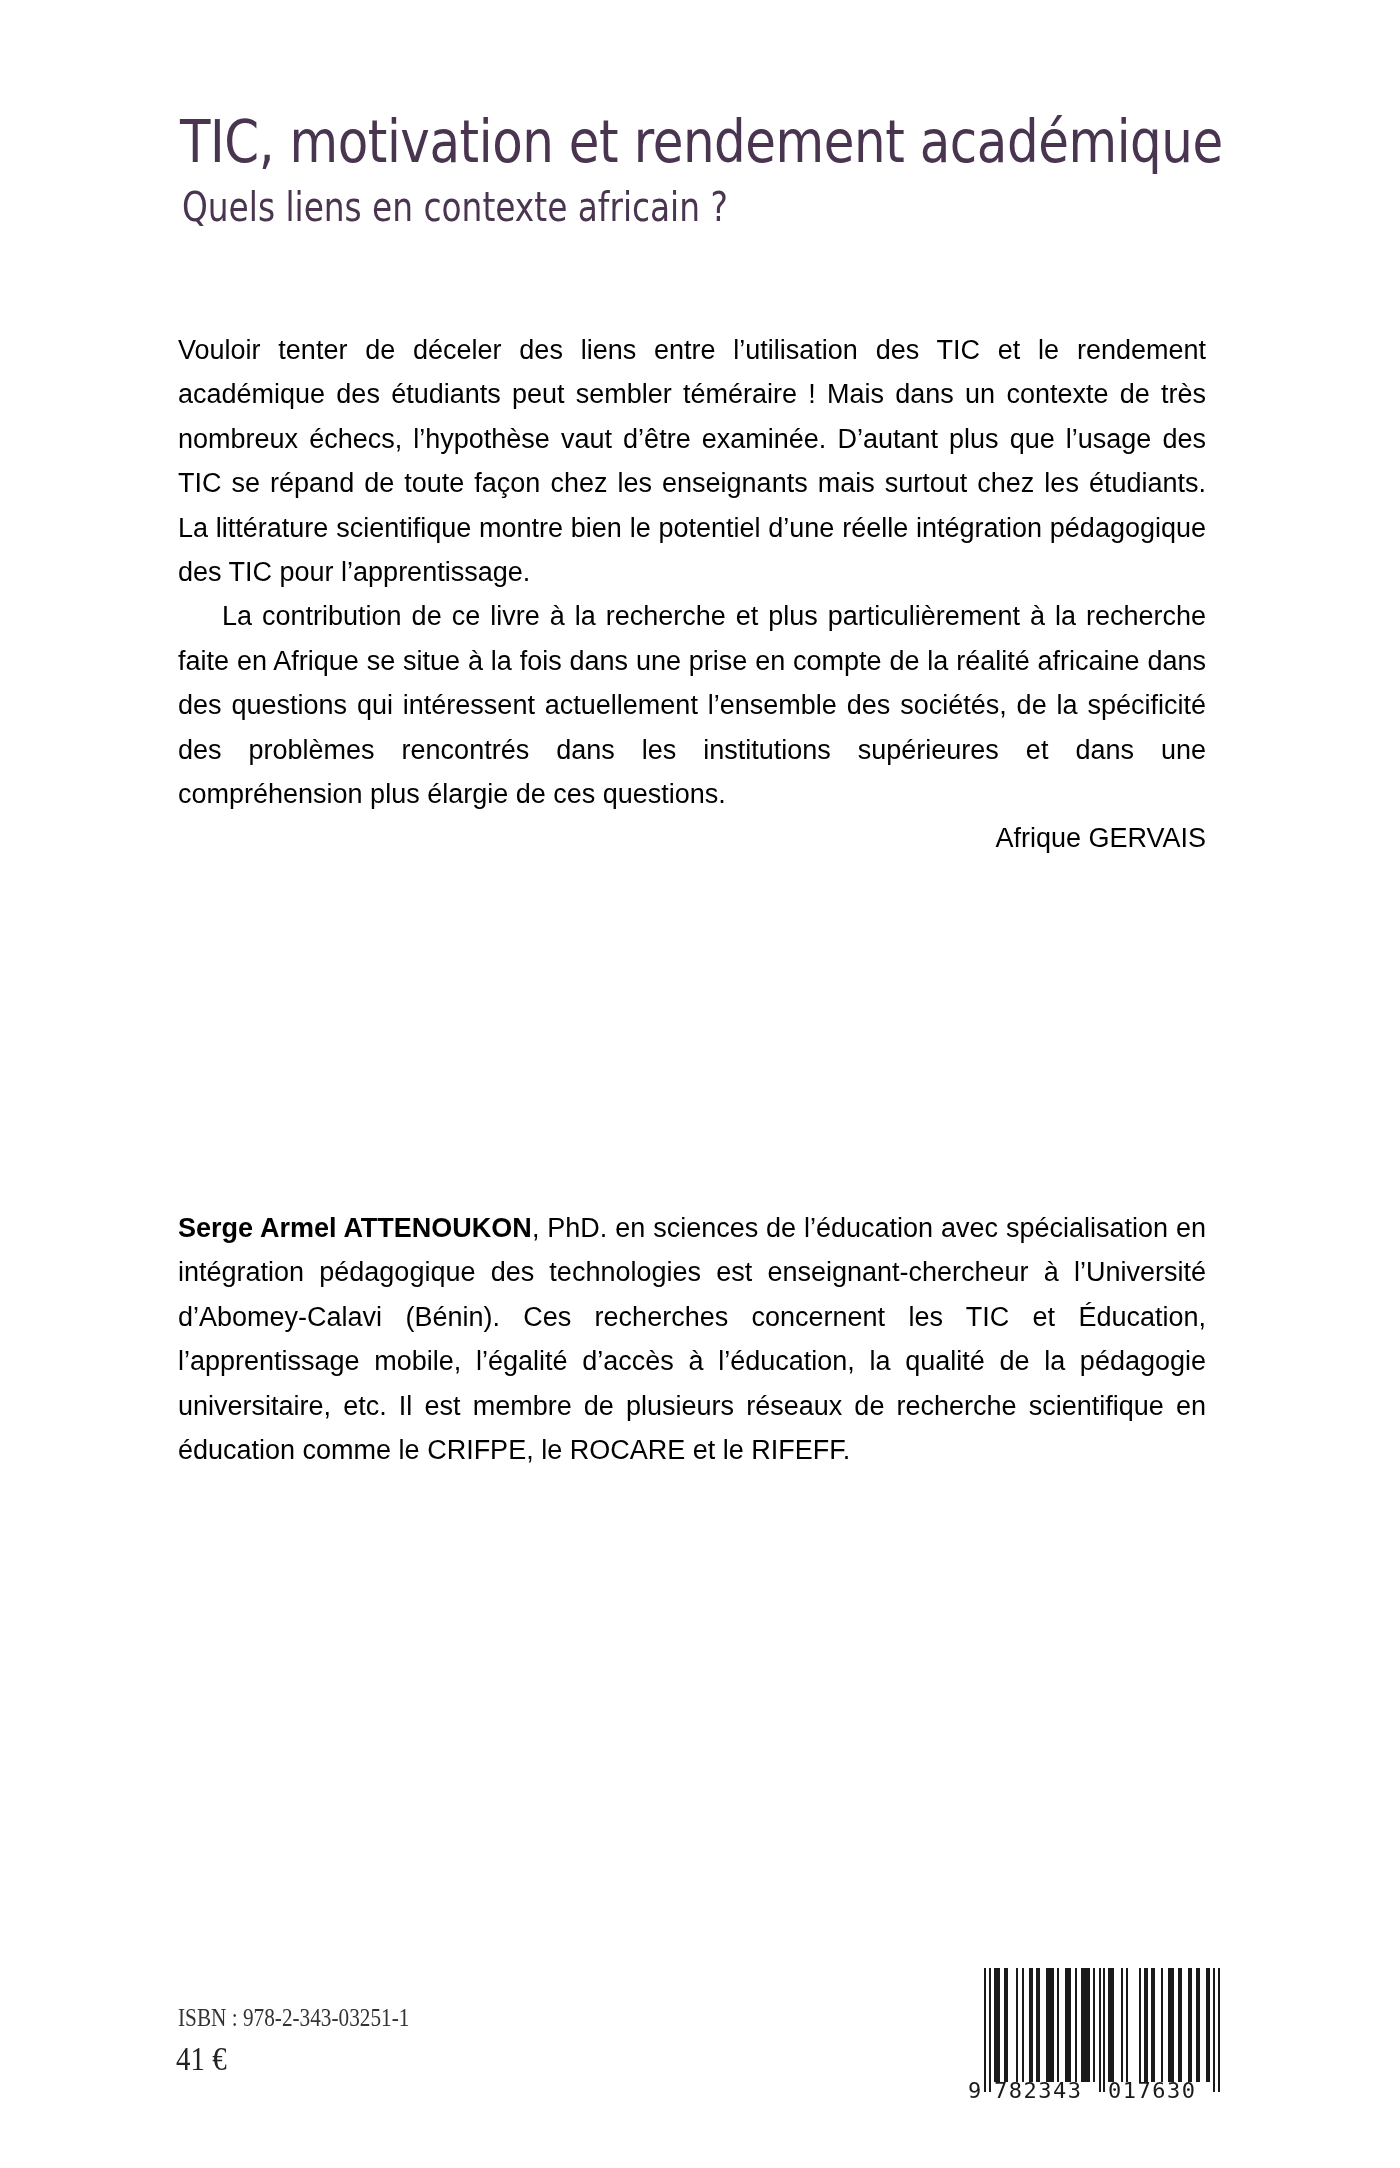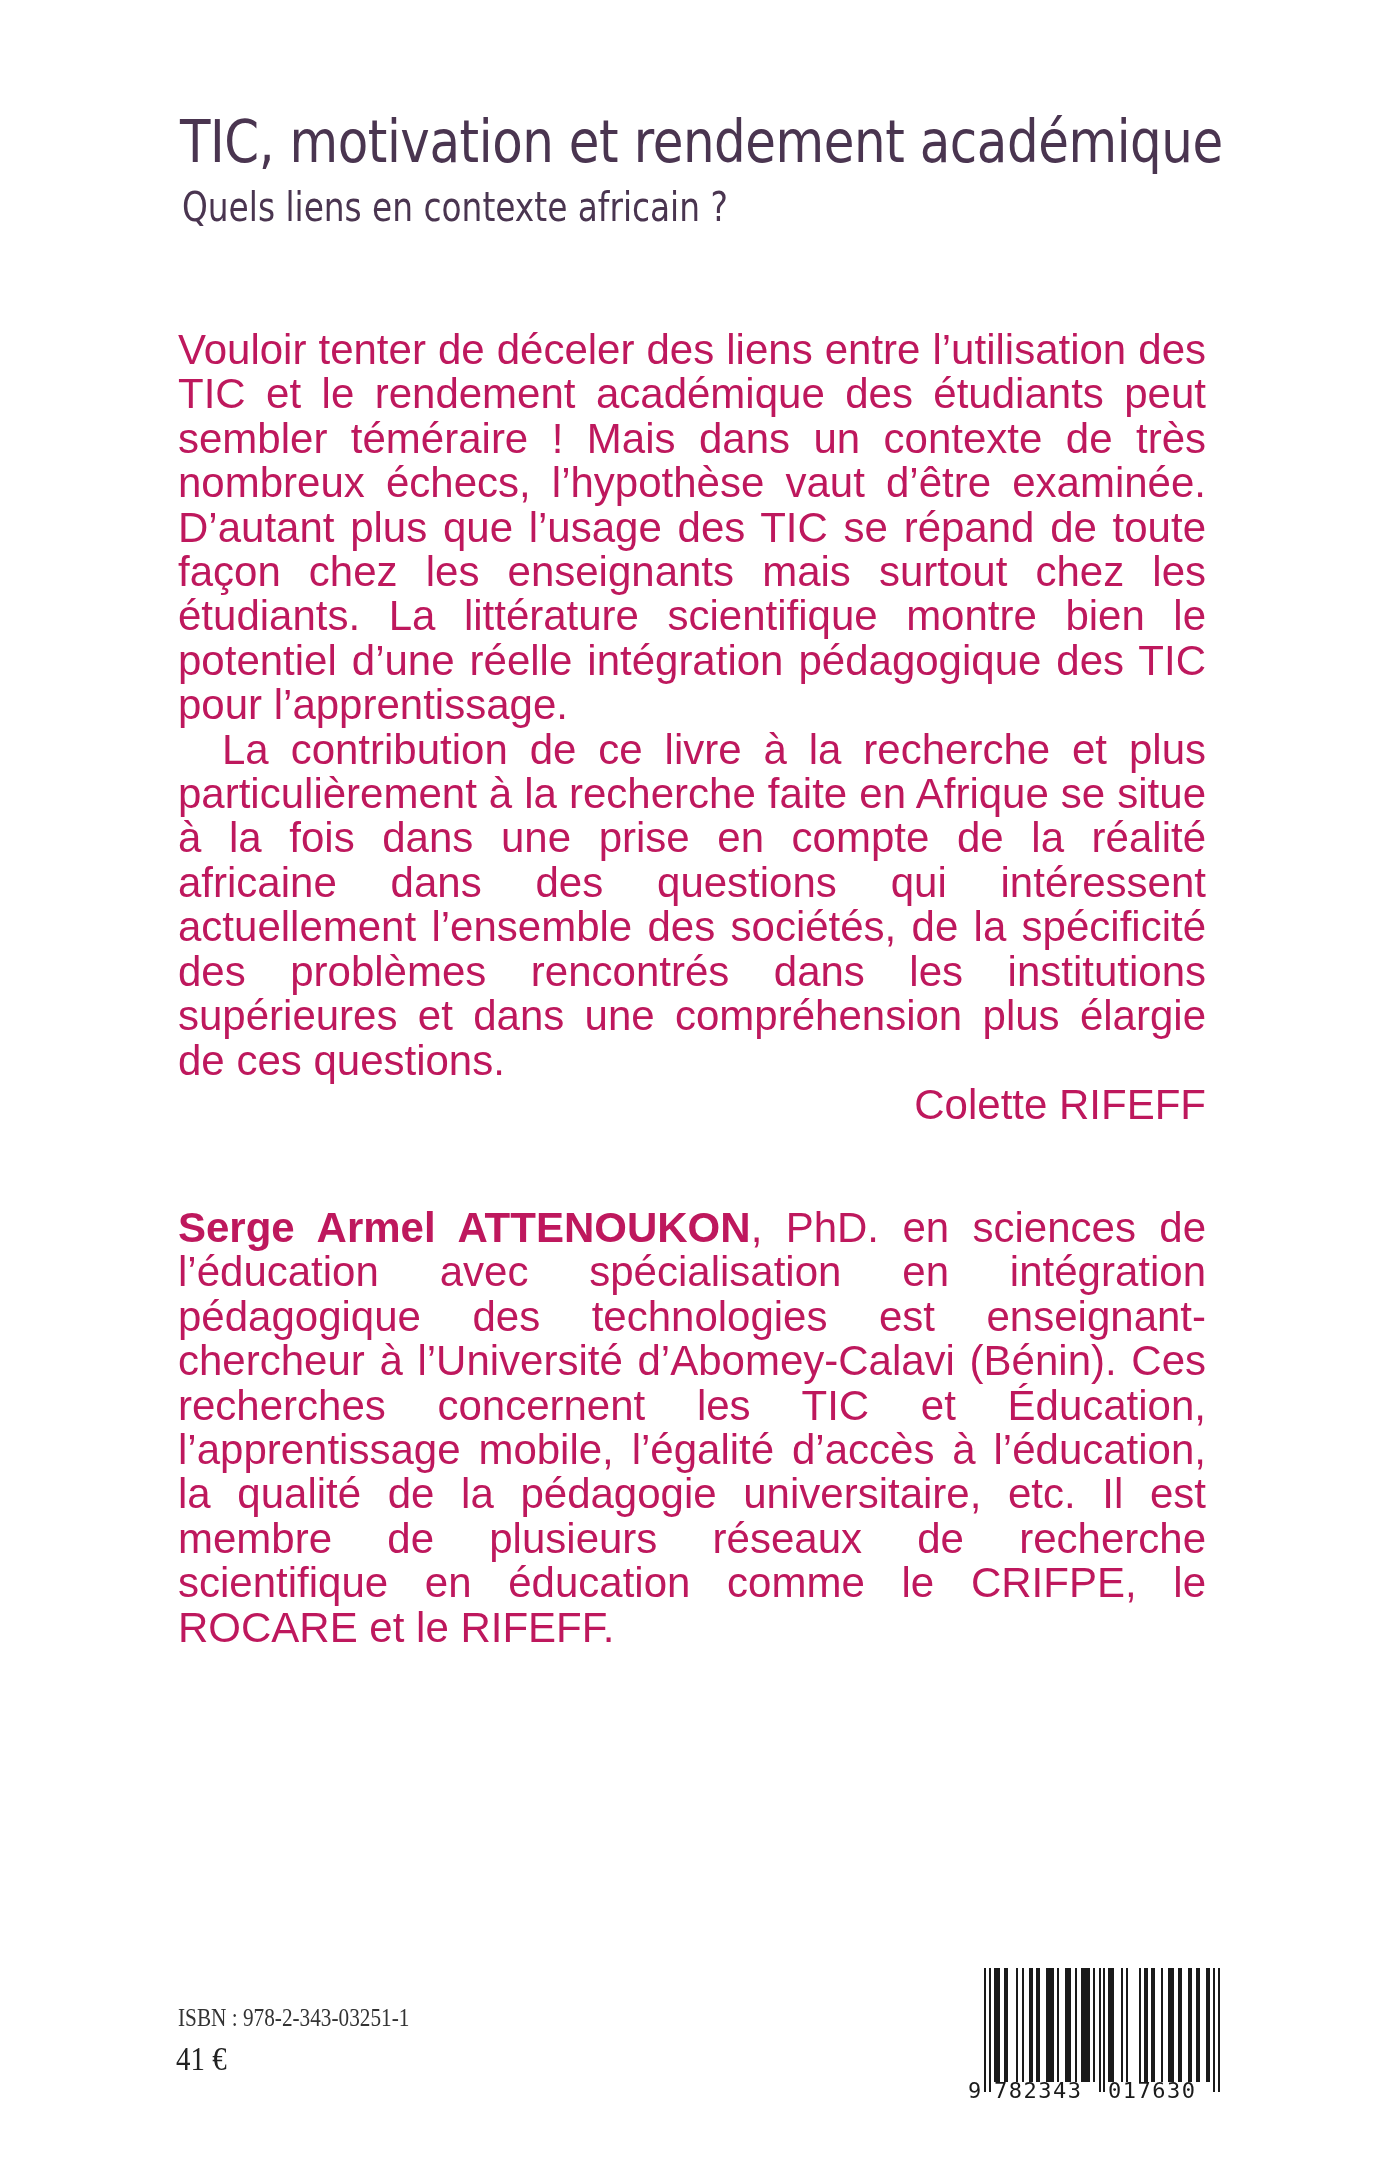--- a/index.html
+++ b/index.html
@@ -1,40 +1,40 @@
 <!DOCTYPE html>
 <html><head>
 <meta charset="utf-8">
 <style>
   html, body { margin: 0; padding: 0; background: #ffffff; }
   body { width: 1400px; height: 2168px; position: relative; overflow: hidden; }
   .title { position: absolute; left: 180px; top: 108px; font-family: "DejaVu Sans", sans-serif; font-size: 58px; color: #4a3550; transform: scaleX(0.86); transform-origin: left top; white-space: nowrap; letter-spacing: -0.5px; font-weight: normal; }
   .subtitle { position: absolute; left: 182px; top: 184px; font-family: "DejaVu Sans", sans-serif; font-size: 40px; color: #4a3550; transform: scaleX(0.82); transform-origin: left top; white-space: nowrap; }
-  .body-block { position: absolute; left: 178px; width: 1028px; font-family: "Liberation Sans", sans-serif; font-size: 42px; line-height: 44.4px; color: #be185d; text-align: justify; }
+  .body-block { position: absolute; left: 178px; width: 1028px; font-family: "Liberation Sans", sans-serif; font-size: 27px; line-height: 44.4px; color: #000000; text-align: justify; }
   .body-block p { margin: 0; }
   .indent { text-indent: 44px; }
   .blurb { top: 328px; }
   .signature { text-align: right; }
   .author { top: 1206px; }
   .author b { font-weight: bold; }
   .isbn { position: absolute; left: 178px; top: 2004px; font-family: "Liberation Serif", serif; font-size: 25px; color: #333; transform: scaleX(0.85); transform-origin: left top; white-space: nowrap; }
   .price { position: absolute; left: 176px; top: 2040px; font-family: "Liberation Serif", serif; font-size: 34px; color: #222; transform: scaleX(0.85); transform-origin: left top; }
   .barcode { position: absolute; left: 968px; top: 1968px; width: 260px; height: 142px; }
   .barcode svg { display: block; }
 </style>
 </head>
 <body>
 
 <div class="title">TIC, motivation et rendement académique</div>
 <div class="subtitle">Quels liens en contexte africain ?</div>
 
 <div class="body-block blurb">
   <p>Vouloir tenter de déceler des liens entre l’utilisation des TIC et le rendement académique des étudiants peut sembler téméraire ! Mais dans un contexte de très nombreux échecs, l’hypothèse vaut d’être examinée. D’autant plus que l’usage des TIC se répand de toute façon chez les enseignants mais surtout chez les étudiants. La littérature scientifique montre bien le potentiel d’une réelle intégration pédagogique des TIC pour l’apprentissage.</p>
   <p class="indent">La contribution de ce livre à la recherche et plus particulièrement à la recherche faite en Afrique se situe à la fois dans une prise en compte de la réalité africaine dans des questions qui intéressent actuellement l’ensemble des sociétés, de la spécificité des problèmes rencontrés dans les institutions supérieures et dans une compréhension plus élargie de ces questions.</p>
-  <p class="signature">Colette RIFEFF</p>
+  <p class="signature">Afrique GERVAIS</p>
 </div>
 
 <div class="body-block author">
   <p><b>Serge Armel ATTENOUKON</b><span>, PhD. en sciences de l’éducation avec spécialisation en intégration pédagogique des technologies est enseignant-chercheur à l’Université d’Abomey-Calavi (Bénin). Ces recherches concernent les TIC et Éducation, l’apprentissage mobile, l’égalité d’accès à l’éducation, la qualité de la pédagogie universitaire, etc. Il est membre de plusieurs réseaux de recherche scientifique en éducation comme le CRIFPE, le ROCARE et le RIFEFF.</span></p>
 </div>
 
 <div class="isbn">ISBN : 978-2-343-03251-1</div>
 <div class="price">41 €</div>
 
 <div class="barcode">

